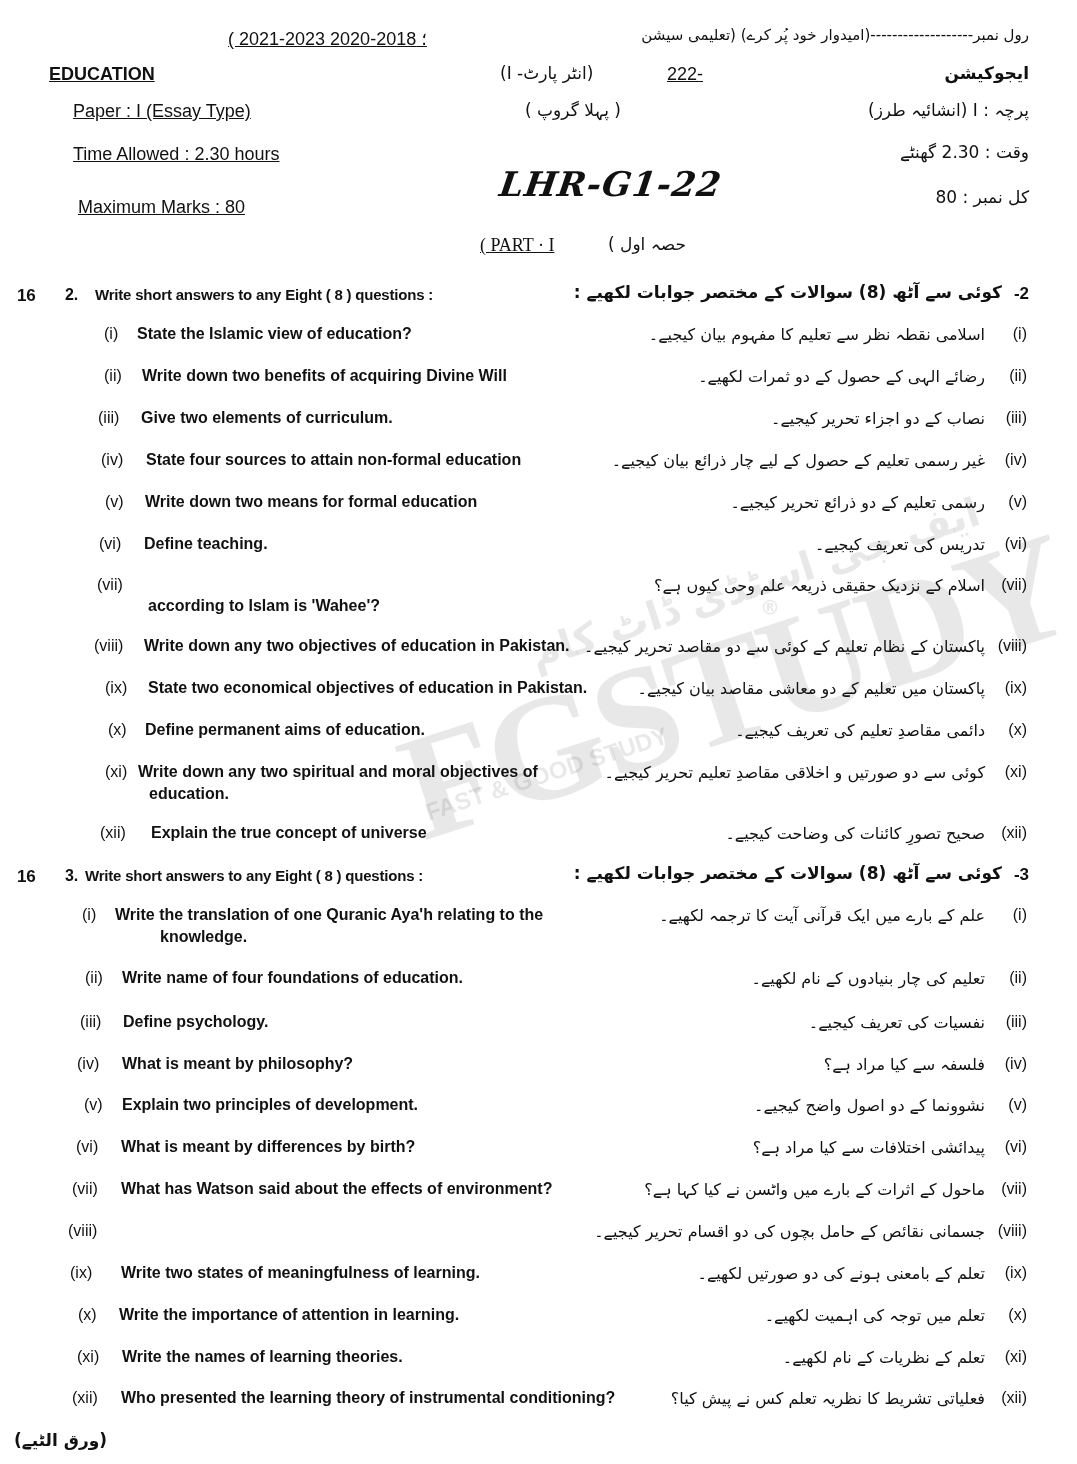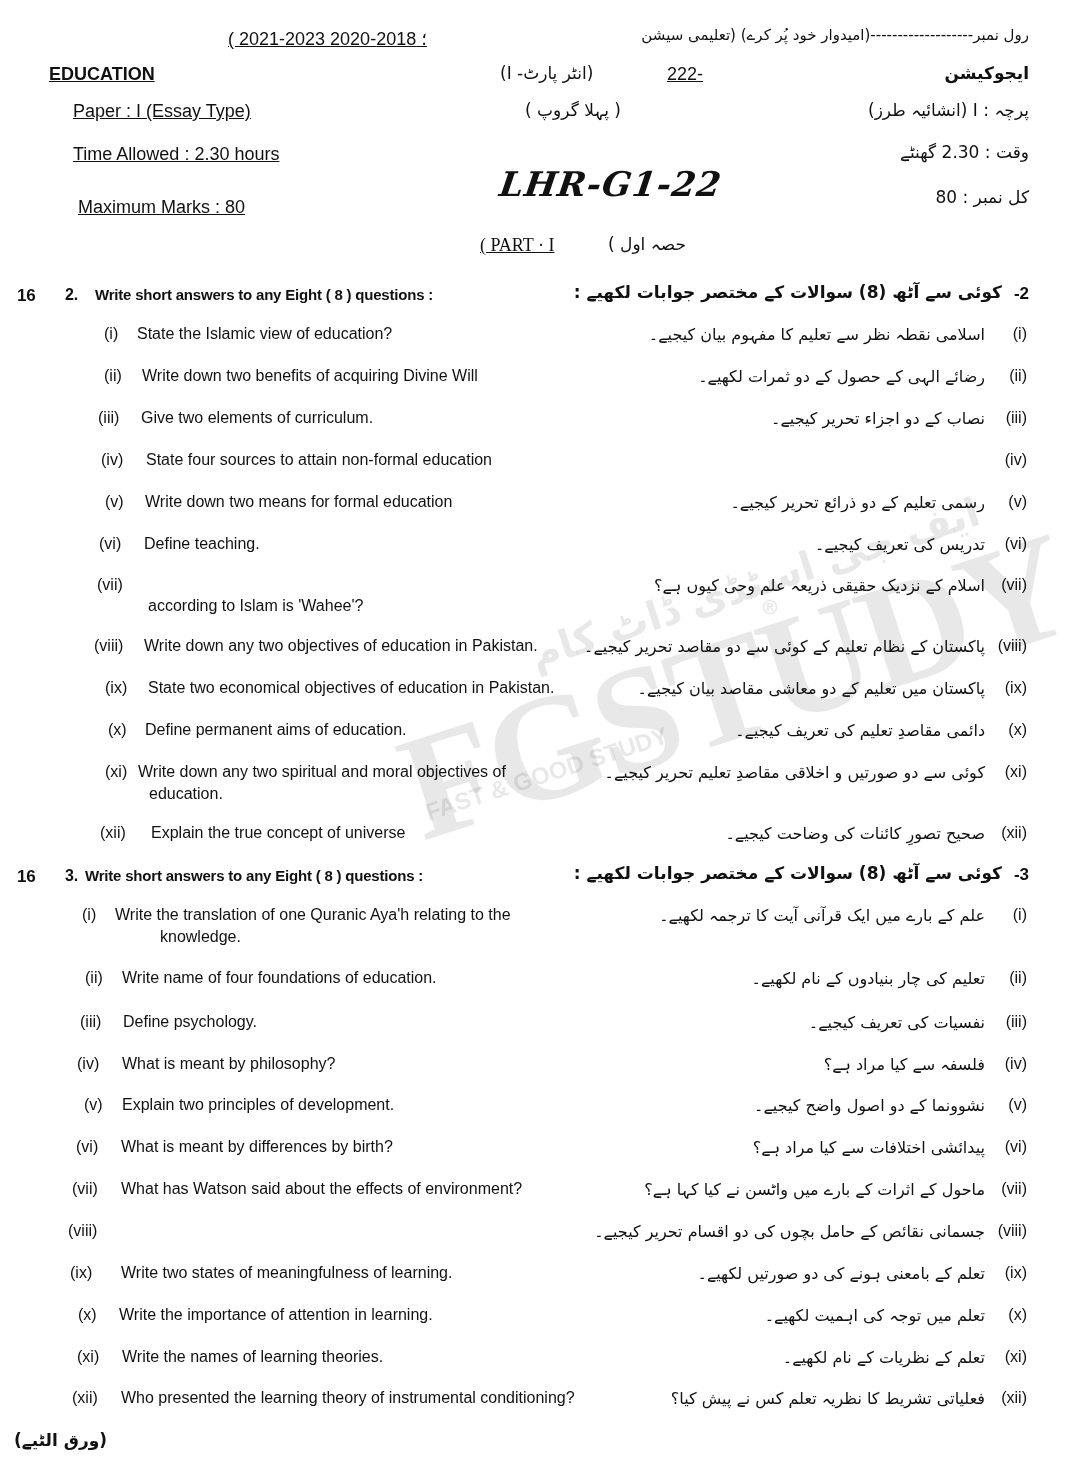--- a/index.html
+++ b/index.html
@@ -7,21 +7,21 @@
   .abs { position: absolute; white-space: nowrap; }
   .urdu { font-family: "DejaVu Sans", sans-serif; direction: rtl; unicode-bidi: plaintext; font-size: 17px; }
   .en { font-size: 16px; letter-spacing: -0.2px; }
   .bold { font-weight: bold; }
   .hdr { font-size: 18px; text-decoration: underline; }
   .serif { font-family: "Liberation Serif", "DejaVu Serif", serif; }
   .stamp { font-family: "DejaVu Serif", serif; font-weight: bold; font-style: italic; font-size: 34px; letter-spacing: 1px; transform: skewX(-8deg); }
   .watermark { position: absolute; pointer-events: none; color: rgba(0,0,0,0.09); font-family: "Liberation Serif", serif; font-weight: bold; }
   .qrow { position: absolute; left: 0; width: 1077px; height: 24px; }
   .qrow .enlabel { position: absolute; font-size: 16px; }
-  .qrow .entext { position: absolute; font-size: 16px; white-space: nowrap; }
+  .qrow .entext { position: absolute; font-size: 16px; white-space: nowrap; font-weight: bold; }
   .qrow .urlabel { position: absolute; font-size: 16px; right: 50px; }
   .qrow .urtext { position: absolute; right: 92px; font-size: 16px; direction: rtl; unicode-bidi: plaintext; white-space: nowrap; font-family: "DejaVu Sans", sans-serif; }
 </style>
 </head>
 <body>
 
 <div class="watermark" style="left:390px; top:600px; font-size:150px; transform:rotate(-18deg); letter-spacing:-4px;">FGSTUDY</div>
 <div class="watermark" style="left:420px; top:760px; font-size:24px; font-family:'Liberation Sans',sans-serif; transform:rotate(-18deg);">FAST &amp; GOOD STUDY</div>
 <div class="watermark" style="left:520px; top:560px; font-size:40px; font-family:'DejaVu Sans',sans-serif; transform:rotate(-18deg); direction:rtl;">ایف جی اسٹڈی ڈاٹ کام</div>
 <div class="watermark" style="left:760px; top:595px; font-size:20px; font-family:'DejaVu Sans',sans-serif;">®</div>
@@ -72,20 +72,21 @@
   </div>
   <div class="qrow" style="top:409px;">
     <span class="enlabel" style="left:98px;">(iii)</span>
     <span class="entext" style="left:141px;">Give two elements of curriculum.</span>
     <span class="urtext">نصاب کے دو اجزاء تحریر کیجیے۔</span>
     <span class="urlabel">(iii)</span>
   </div>
   <div class="qrow" style="top:451px;">
     <span class="enlabel" style="left:101px;">(iv)</span>
     <span class="entext" style="left:146px;">State four sources to attain non-formal education</span>
+    <span class="urtext">غیر رسمی تعلیم کے حصول کے لیے چار ذرائع بیان کیجیے۔</span>
     <span class="urlabel">(iv)</span>
   </div>
   <div class="qrow" style="top:493px;">
     <span class="enlabel" style="left:105px;">(v)</span>
     <span class="entext" style="left:145px;">Write down two means for formal education</span>
     <span class="urtext">رسمی تعلیم کے دو ذرائع تحریر کیجیے۔</span>
     <span class="urlabel">(v)</span>
   </div>
   <div class="qrow" style="top:535px;">
     <span class="enlabel" style="left:99px;">(vi)</span>

